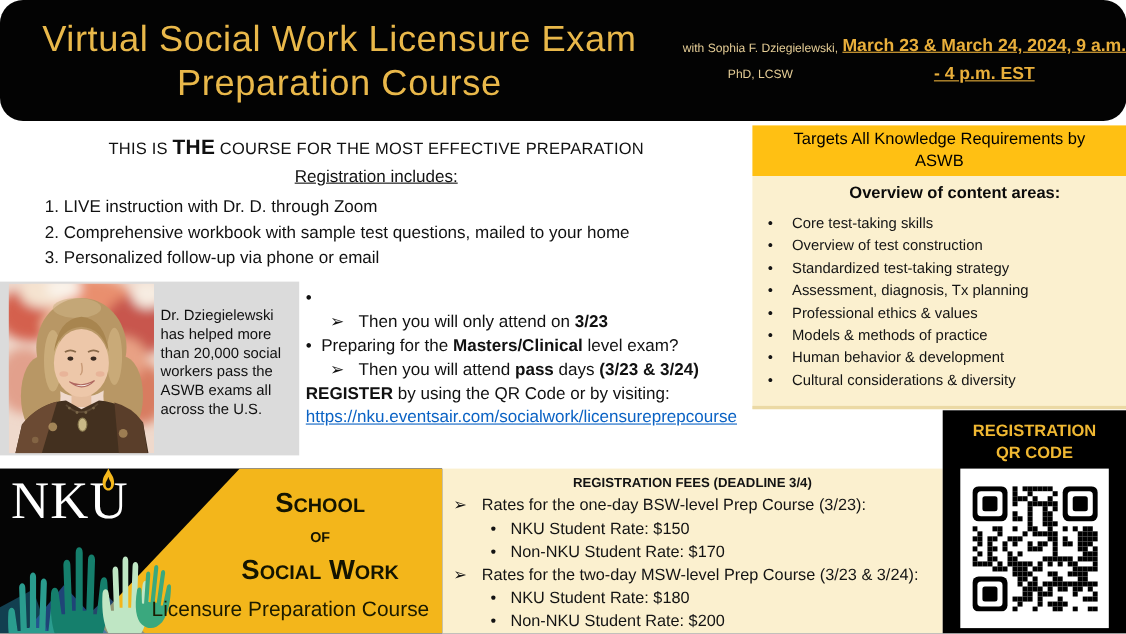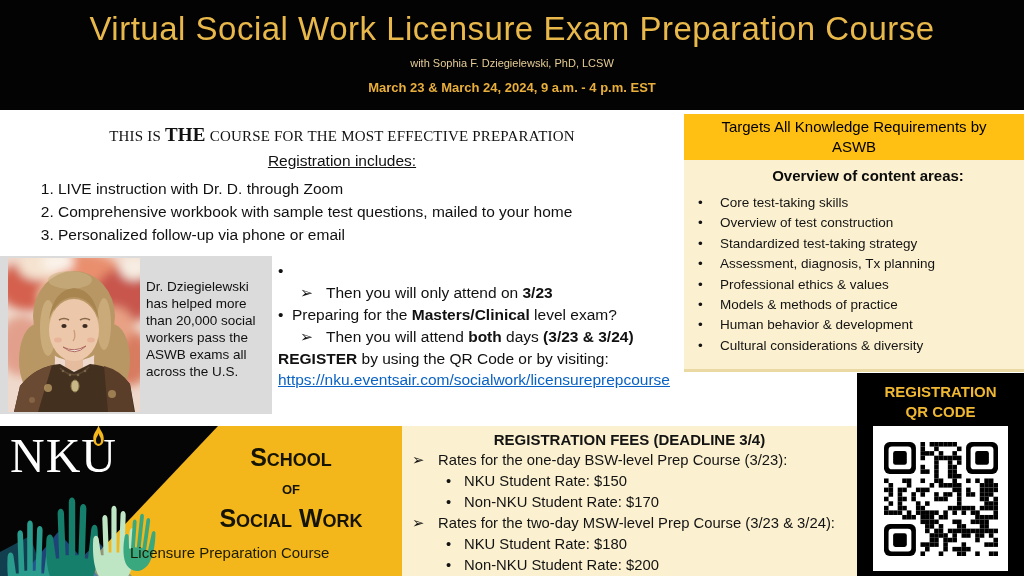--- a/index.html
+++ b/index.html
@@ -3,27 +3,27 @@
 <meta charset="utf-8">
 <style>
   * { margin:0; padding:0; box-sizing:border-box; }
   html,body { background:#888; }
   .page {
     position:relative; width:1024px; height:576px; background:#ffffff;
     font-family:"Liberation Sans", sans-serif; overflow:hidden; margin:0 auto;
   }
   
   .hdr { position:absolute; left:0; top:0; width:1024px; height:110px; background:#030303;
-         display:flex; flex-direction:column; align-items:center; justify-content:center; text-align:center; }
+         display:flex; align-items:center; justify-content:center; text-align:center;border-radius:21px; }
   .hdr-title   { font-size:33px; font-weight:400; color:#E9B84A; letter-spacing:.5px; line-height:40px; }
   .hdr-sub     { font-size:11px; font-weight:400; color:#E5CD96; line-height:24px; margin-top:2px; }
-  .hdr-date    { font-size:13px; font-weight:700; color:#E9AF3B; line-height:26px; }
+  .hdr-date    { font-size:16px; font-weight:700; color:#E9AF3B; line-height:26px;text-decoration:underline; }
   
   .intro { position:absolute; left:12px; top:124px; width:660px; text-align:center; color:#111; }
-  .intro-line { font-size:15px; letter-spacing:.2px;font-family:Liberation Serif, serif; }
+  .intro-line { font-size:15px; letter-spacing:.2px; }
   .intro-line b { font-size:19px; font-weight:700; }
   .reg-includes { font-size:15.5px; text-decoration:underline; margin-top:6px; }
   .intro ol { text-align:left; margin:7px 0 0 18px; padding-left:28px; font-size:15.5px; line-height:23px; color:#111; }
   
   .gold-box { position:absolute; left:684px; top:114px; width:340px; height:46px; background:#FFC013;
               display:flex; align-items:center; justify-content:center; text-align:center;
               font-size:15px; color:#000000; line-height:20px; padding:2px 14px; }
   .cream-box { position:absolute; left:684px; top:160px; width:340px; height:212px; background:#FBF0CF;
                border-bottom:3px solid #EBD9A4; padding-top:7px; }
   .cream-title { text-align:center; font-size:15px; font-weight:700; color:#0b0b0b;padding-left:28px; }
@@ -38,42 +38,42 @@
   .exam { position:absolute; left:278px; top:260px; width:412px; color:#111; }
   .eline { font-size:15.5px; line-height:22px; display:flex; }
   .eline .mk { flex:none; }
   .dot-mk { width:14px; }
   .arr-line { padding-left:22px; }
   .arr-mk { width:26px; }
   .register-line { font-size:15.5px; line-height:21px; }
   .reg-link { font-size:15.5px; line-height:21px; color:#0A62C4; text-decoration:underline; }
   
   .fees { position:absolute; left:402px; top:426px; width:455px; height:150px; background:#FBF0CF; padding-top:3px; color:#131313; }
-  .fees-title { text-align:center; font-size:15px; font-weight:700; line-height:21px; }
+  .fees-title { text-align:center; font-size:12px; font-weight:700; line-height:21px; }
   .fee-arrow { display:flex; font-size:14.8px; line-height:21px; padding-left:10px; }
   .fee-arrow .mk { width:26px; flex:none; }
   .fee-dot { display:flex; font-size:14.8px; line-height:21px; padding-left:44px; }
   .fee-dot .mk { width:18px; flex:none; }
   
   .qrp { position:absolute; left:857px; top:373px; width:167px; height:203px; background:#000; }
   .qrp-title { text-align:center; color:#F0B832; font-weight:700; font-size:15px; line-height:20px; }
   .qrp-title.first { margin-top:9px; }
   .qr-white { position:absolute; left:16px; top:53px; width:135px; height:145px; background:#fff;
               display:flex; align-items:center; justify-content:center; }
   .qr-white svg { width:114px; height:114px; }
   
   .logo { position:absolute; left:0; top:426px; width:402px; height:150px; background:#050505; overflow:hidden; }
   .logo svg.bg { position:absolute; left:0; top:0; }
   .nku { position:absolute; left:10px; top:4px; font-family:"Liberation Serif", serif; font-size:48px; color:#fff; letter-spacing:1px; line-height:52px; }
   .flame { position:absolute; left:90px; top:-1px; width:17px; height:23px; }
   .school { position:absolute; left:185px; top:16px; width:212px; text-align:center; color:#141400;
             font-variant:small-caps; font-weight:700; }
   .school .l1, .school .l3 { font-size:25px; line-height:31px; }
   .school .l2 { font-size:19px; line-height:30px; }
-  .tagline { position:absolute; left:130px; top:118px; width:268px; text-align:left; font-size:15px; color:#1b1b00; }
+  .tagline { position:absolute; left:130px; top:118px; width:268px; text-align:center; font-size:19px; color:#1b1b00; }
 </style>
 </head>
 <body>
 
 <div class="page">
 
   <div class="hdr">
     <div class="hdr-title">Virtual Social Work Licensure Exam Preparation Course</div>
     <div class="hdr-sub">with Sophia F. Dziegielewski, PhD, LCSW</div>
     <div class="hdr-date">March 23 &amp; March 24, 2024, 9 a.m. - 4 p.m. EST</div>
@@ -189,21 +189,21 @@
     <div class="eline arr-line">
         <span class="mk arr-mk">➢</span>
         <span><span>Then you will only attend on </span><b>3/23</b></span>
       </div>
     <div class="eline">
         <span class="mk dot-mk">•</span>
         <span><span>Preparing for the </span><b>Masters/Clinical</b><span> level exam?</span></span>
       </div>
     <div class="eline arr-line">
         <span class="mk arr-mk">➢</span>
-        <span><span>Then you will attend </span><b>both</b><span> days </span><b>(3/23 &amp; 3/24)</b></span>
+        <span><span>Then you will attend </span><b>pass</b><span> days </span><b>(3/23 &amp; 3/24)</b></span>
       </div>
     <div class="register-line"><b>REGISTER</b><span> by using the QR Code or by visiting:</span></div>
     <a class="reg-link" href="#">https://nku.eventsair.com/socialwork/licensureprepcourse</a>
   </div>
 
   <div class="fees">
     <div class="fees-title">REGISTRATION FEES (DEADLINE 3/4)</div>
     <div class="fee-arrow">
         <span class="mk">➢</span>
         <span>Rates for the one-day BSW-level Prep Course (3/23):</span>

